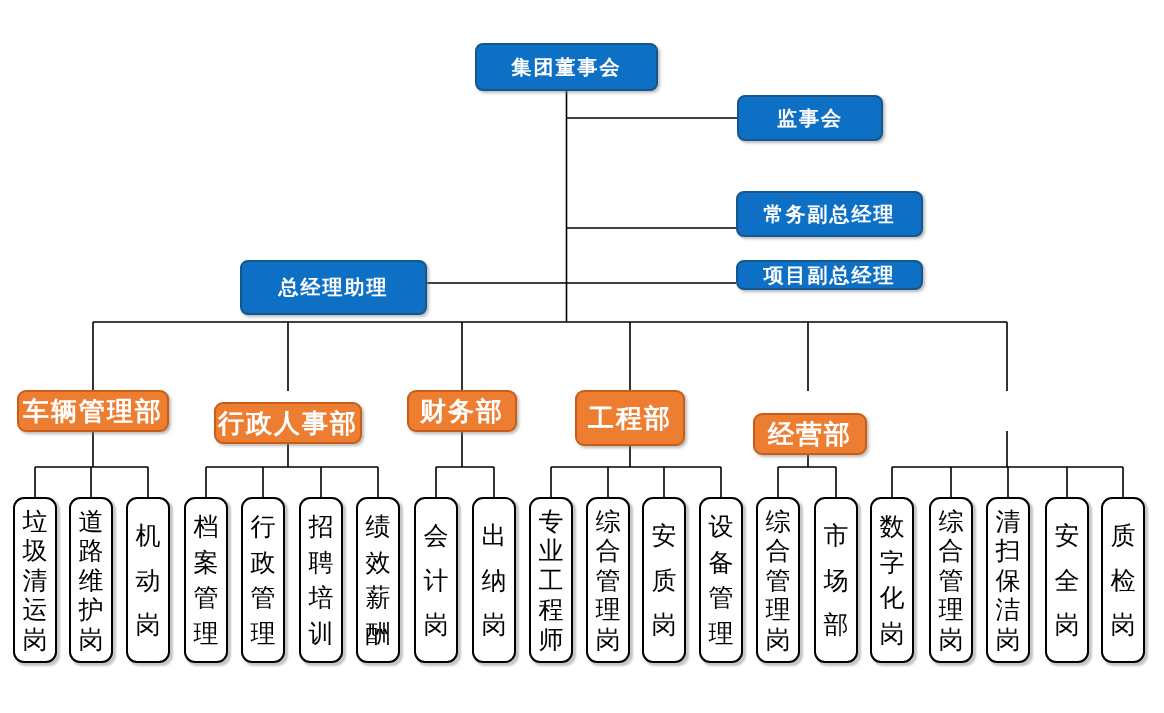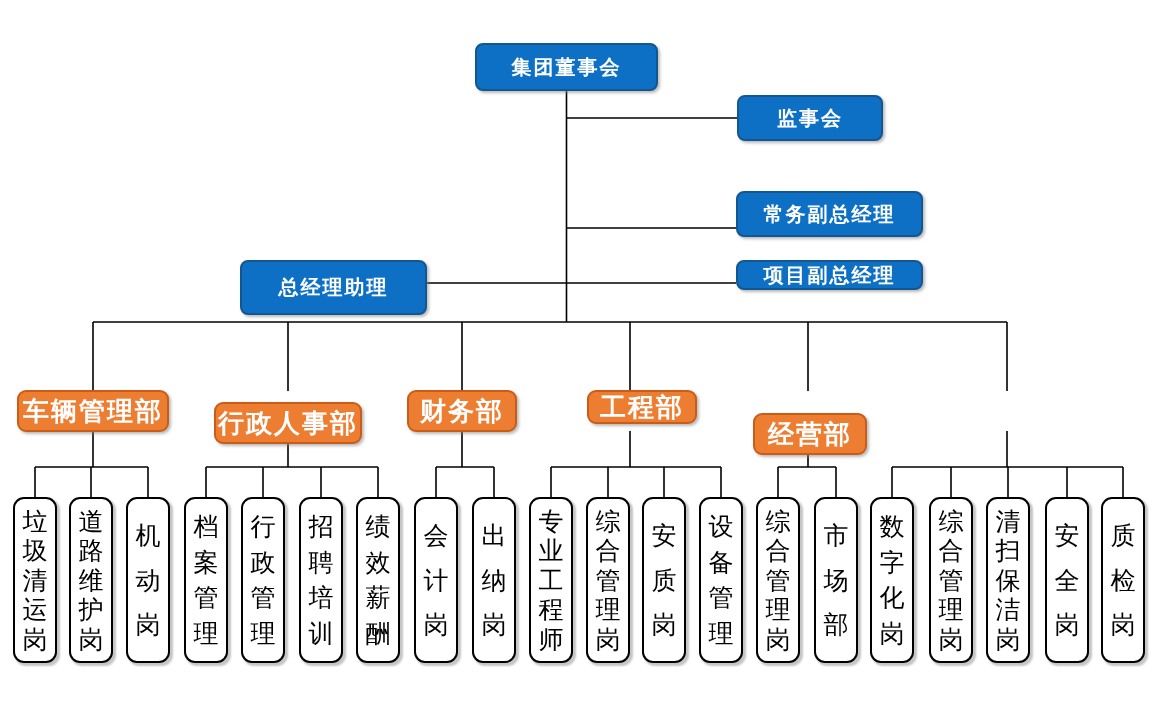--- a/index.html
+++ b/index.html
@@ -129,21 +129,21 @@
 
   <div class="box exec" style="left:475px; top:43px;  width:183px; height:48px;">集团董事会</div>
   <div class="box exec" style="left:737px; top:95px;  width:146px; height:46px;">监事会</div>
   <div class="box exec" style="left:736px; top:191px; width:187px; height:46px;">常务副总经理</div>
   <div class="box exec" style="left:736px; top:260px; width:187px; height:30px;">项目副总经理</div>
   <div class="box exec" style="left:240px; top:260px; width:187px; height:55px;">总经理助理</div>
 
   <div class="box dept" style="left:17px;  top:390px; width:152px; height:42px;">车辆管理部</div>
   <div class="box dept" style="left:214px; top:390px; width:148px; height:42px;margin-top:12px;">行政人事部</div>
   <div class="box dept" style="left:407px; top:390px; width:110px; height:42px;">财务部</div>
-  <div class="box dept" style="left:575px; top:390px; width:110px; height:34px;margin-left:12px;">工程部</div>
+  <div class="box dept" style="left:575px; top:390px; width:110px; height:56px;">工程部</div>
   <div class="box dept" style="left:753px; top:386px; width:114px; height:42px;margin-top:27px;">经营部</div>
 
   <div class="leaf" style="left:13px;">
       <span>垃</span>
       <span>圾</span>
       <span>清</span>
       <span>运</span>
       <span>岗</span>
     </div>
   <div class="leaf" style="left:69px;">

